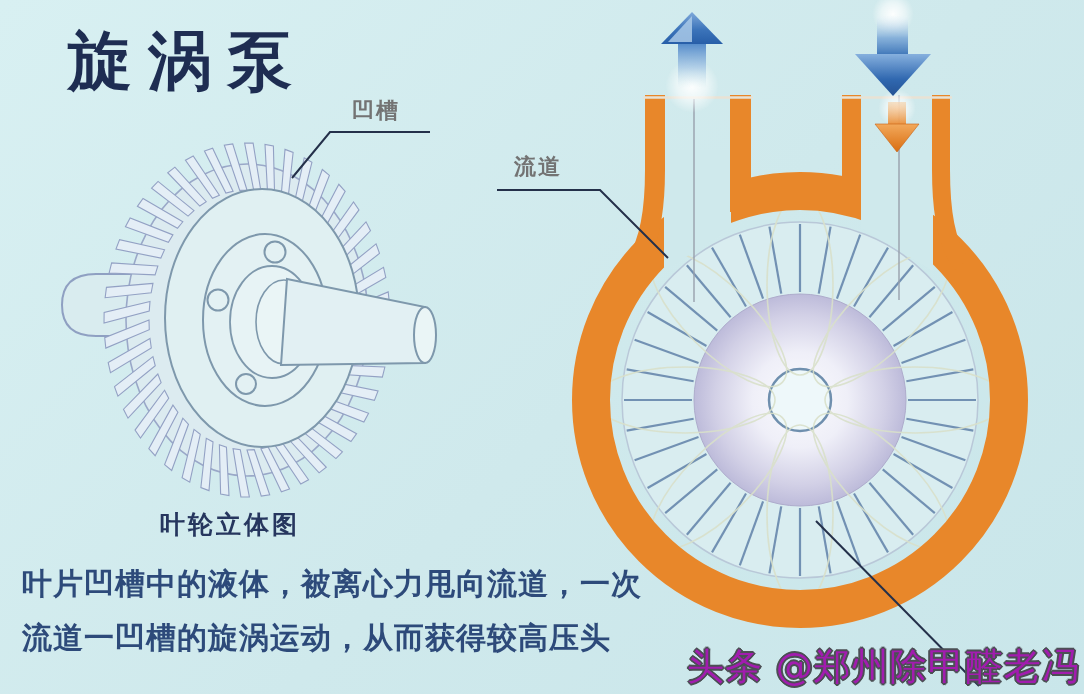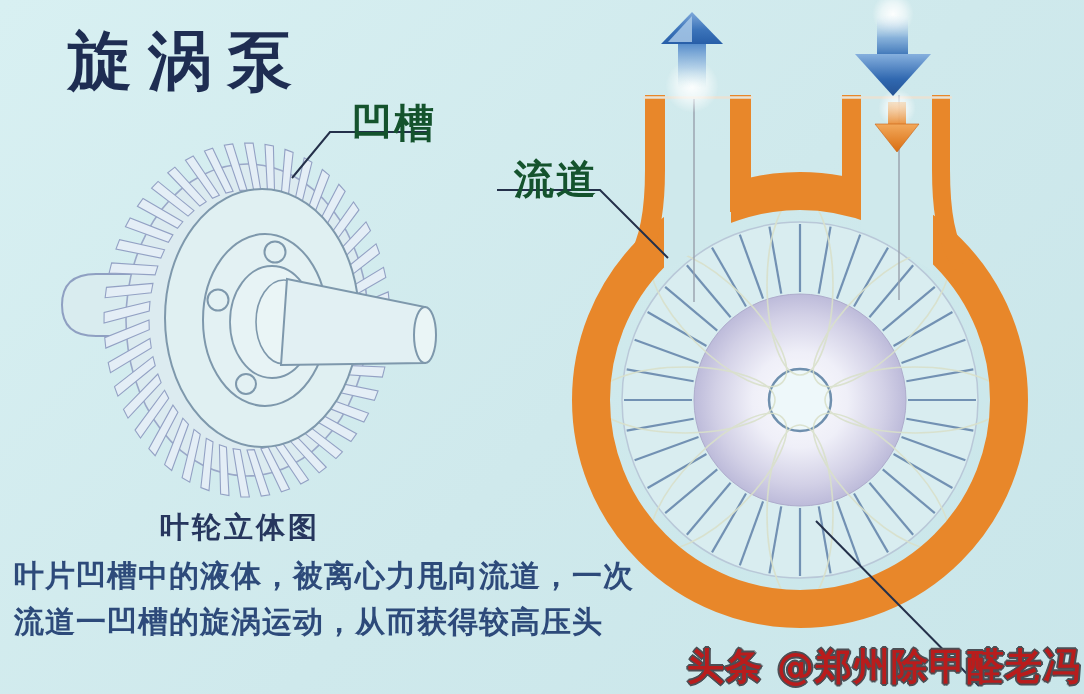--- a/index.html
+++ b/index.html
@@ -8,37 +8,37 @@
     background:linear-gradient(135deg,#d8f0f2 0%,#cfe9ec 55%,#c9e6ea 100%);
     font-family:"DejaVu Sans","Liberation Sans",sans-serif;
   }
   #art{position:absolute;left:0;top:0;}
   .txt{position:absolute;color:#233a66;}
   #title{
     left:68px;top:18px;font-size:64px;letter-spacing:16px;font-weight:600;
     color:#1e2d52;font-family:"DejaVu Serif","Liberation Serif",serif;
   }
   .small-label{
-    font-size:40px;font-weight:600;color:#14532d;letter-spacing:2px;
+    font-size:22px;font-weight:600;color:#737373;letter-spacing:2px;
     font-family:"DejaVu Serif","Liberation Serif",serif;
   }
   #groove-label{left:352px;top:96px;}
   #channel-label{left:514px;top:152px;}
   #impeller-caption{
-    left:160px;top:508px;font-size:29px;font-weight:700;color:#26365e;
+    left:160px;top:508px;font-size:25px;font-weight:700;color:#26365e;
     letter-spacing:3px;font-family:"DejaVu Serif","Liberation Serif",serif;
   }
   #desc{
     left:6px;top:549px;width:620px;
     font-family:"DejaVu Serif","Liberation Serif",serif;
     font-size:30px;line-height:38px;font-weight:600;color:#2d4a7a;letter-spacing:1px;
   }
-  #desc p{margin:8px;padding:0;white-space:nowrap;}
+  #desc p{margin:16px;padding:0;white-space:nowrap;}
   #watermark{
-    left:687px;top:642px;font-size:37px;font-weight:700;color:#b91c1c;letter-spacing:1px;
+    left:687px;top:642px;font-size:37px;font-weight:400;color:#a21caf;letter-spacing:1px;
     text-shadow:-2px 0 0 #4c4f55,2px 0 0 #4c4f55,0 -2px 0 #4c4f55,0 2px 0 #4c4f55,
                 -1px -1px 0 #4c4f55,1px -1px 0 #4c4f55,-1px 1px 0 #4c4f55,1px 1px 0 #4c4f55;
     font-family:"DejaVu Sans","Liberation Sans",sans-serif;
   }
 </style>
 </head>
 <body>
 
 <svg id="art" width="1084" height="694" viewBox="0 0 1084 694">
   <defs>

